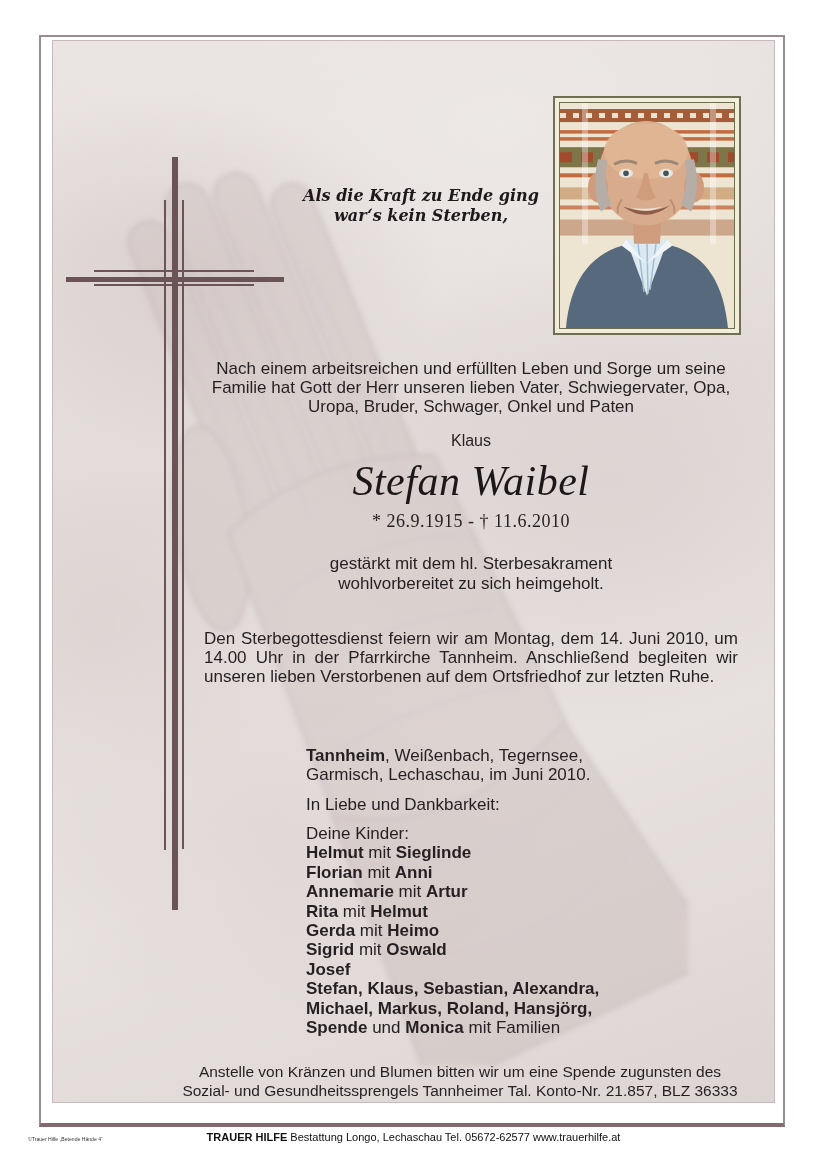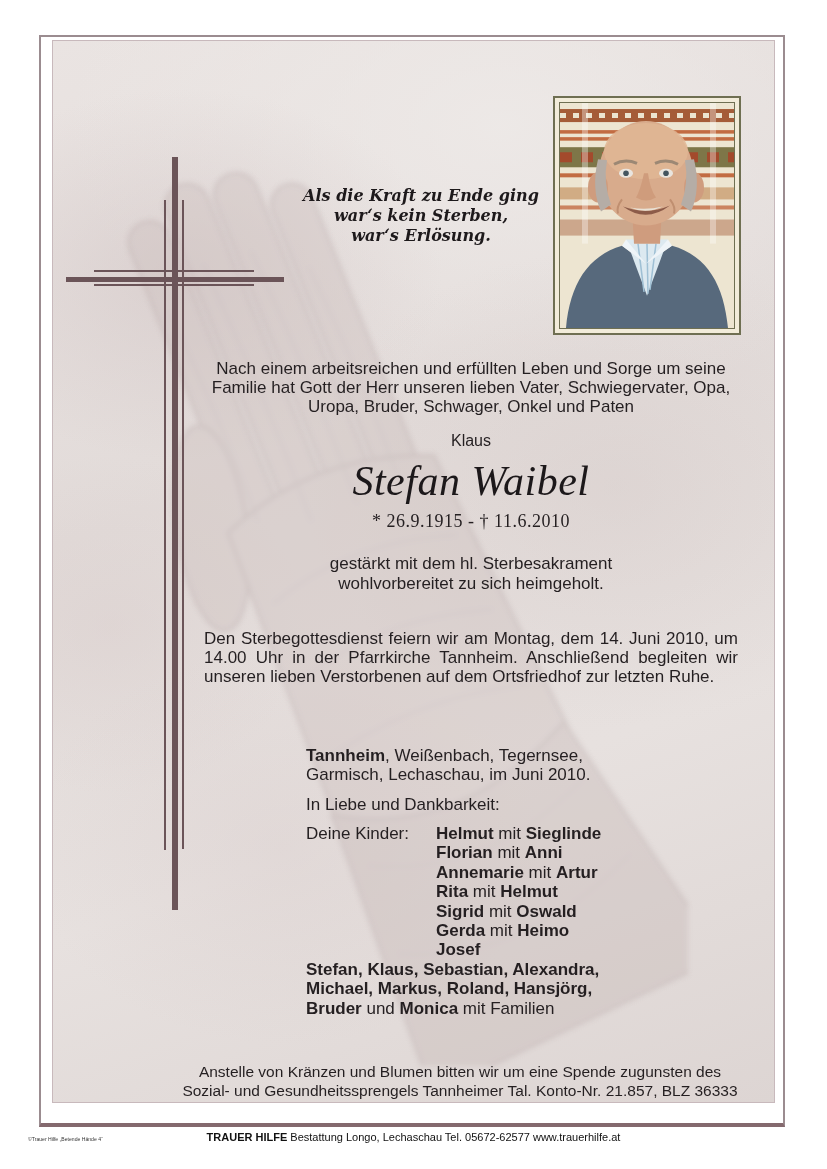--- a/index.html
+++ b/index.html
@@ -54,21 +54,21 @@
   .salutation { top:391px; font-size:16px; }
   .name  { top:417px; font-family:"Liberation Serif", serif; font-size:42px; line-height:46px; letter-spacing:.5px; color:#1c181a;font-style:italic; }
   .dates { top:470px; font-family:"Liberation Serif", serif; font-size:18px; letter-spacing:.5px; }
   .sacrament { top:513px; font-size:17px; line-height:20px; }
   .para { text-align:justify; font-size:17px; line-height:18.8px;margin-top:13px; }
   .service { top:576px; }
   .rosary  { top:641px; }
   .places    { left:253px; top:705px; font-size:17px; line-height:19px; }
   .gratitude { left:253px; top:754px; font-size:17px; }
   .family { left:253px; top:783px; width:462px; font-size:17px; line-height:19.4px; }
-  .fam-row { display:flex; }
+  .fam-row { display:flex;flex-direction:column; }
   .fam-label { width:130px; flex:none; }
   .fam-val { flex:1; }
   .bn { font-weight:bold; }
   .subnote { font-size:14px; }
   .donation { left:100px; top:1021px; width:614px; text-align:center; font-size:15.5px; line-height:19px; }
   
   .footer { position:absolute; left:0; top:1131px; width:827px; text-align:center; font-size:11px; color:#111; }
   .copyright { position:absolute; left:28px; top:1137px; font-size:6px; color:#333; transform:scale(.85); transform-origin:left top; }
 </style>
 </head>
@@ -154,21 +154,20 @@
         <path d="M110 96 Q116 104 114 110" stroke="#c08f70" stroke-width="2" fill="none"></path>
         <path d="M63 103 Q86 120 110 102 Q87 112 63 103 Z" fill="#8c5b49"></path>
         <path d="M70 104 Q86 111 103 103 Q86 107 70 104 Z" fill="#e9e2d6"></path>
       </svg>
     </div>
   </div>
 
   <div class="quote">
     <div>Als die Kraft zu Ende ging</div>
     <div>war‘s kein Sterben,</div>
-    <div>war‘s Erlösung.</div>
   </div>
 
   <div class="col intro">Nach einem arbeitsreichen und erfüllten Leben und Sorge um seine Familie hat Gott der Herr unseren lieben Vater, Schwiegervater, Opa, Uropa, Bruder, Schwager, Onkel und Paten</div>
   <div class="col salutation">Klaus</div>
   <div class="col name">Stefan Waibel</div>
   <div class="col dates">* 26.9.1915 - † 11.6.2010</div>
   <div class="col sacrament">
     <div>gestärkt mit dem hl. Sterbesakrament</div>
     <div>wohlvorbereitet zu sich heimgeholt.</div>
   </div>
@@ -183,30 +182,30 @@
   <div class="gratitude">In Liebe und Dankbarkeit:</div>
 
   <div class="family">
     <div class="fam-row">
       <div class="fam-label">Deine Kinder:</div>
       <div class="fam-val">
         <div><span class="bn">Helmut</span><span> mit </span><span class="bn">Sieglinde</span></div>
         <div><span class="bn">Florian</span><span> mit </span><span class="bn">Anni</span></div>
         <div><span class="bn">Annemarie</span><span> mit </span><span class="bn">Artur</span></div>
         <div><span class="bn">Rita</span><span> mit </span><span class="bn">Helmut</span></div>
+        <div><span class="bn">Gerda</span><span> mit </span><span class="bn">Heimo</span></div>
         <div><span class="bn">Sigrid</span><span> mit </span><span class="bn">Oswald</span></div>
-        <div><span class="bn">Gerda</span><span> mit </span><span class="bn">Heimo</span></div>
         <div><span class="bn">Josef</span><span></span><span class="bn"></span></div>
       </div>
     </div>
     <div class="fam-row">
       <div class="fam-val">
         <div class="bn">Stefan, Klaus, Sebastian, Alexandra,</div>
         <div class="bn">Michael, Markus, Roland, Hansjörg,</div>
-        <div><span class="bn">Bruder</span><span> und </span><span class="bn">Monica</span><span> mit Familien</span></div>
+        <div><span class="bn">Spende</span><span> und </span><span class="bn">Monica</span><span> mit Familien</span></div>
       </div>
     </div>
   </div>
 
   <div class="donation">
     <div>Anstelle von Kränzen und Blumen bitten wir um eine Spende zugunsten des</div>
     <div>Sozial- und Gesundheitssprengels Tannheimer Tal. Konto-Nr. 21.857, BLZ 36333</div>
   </div>
 
 </div>

